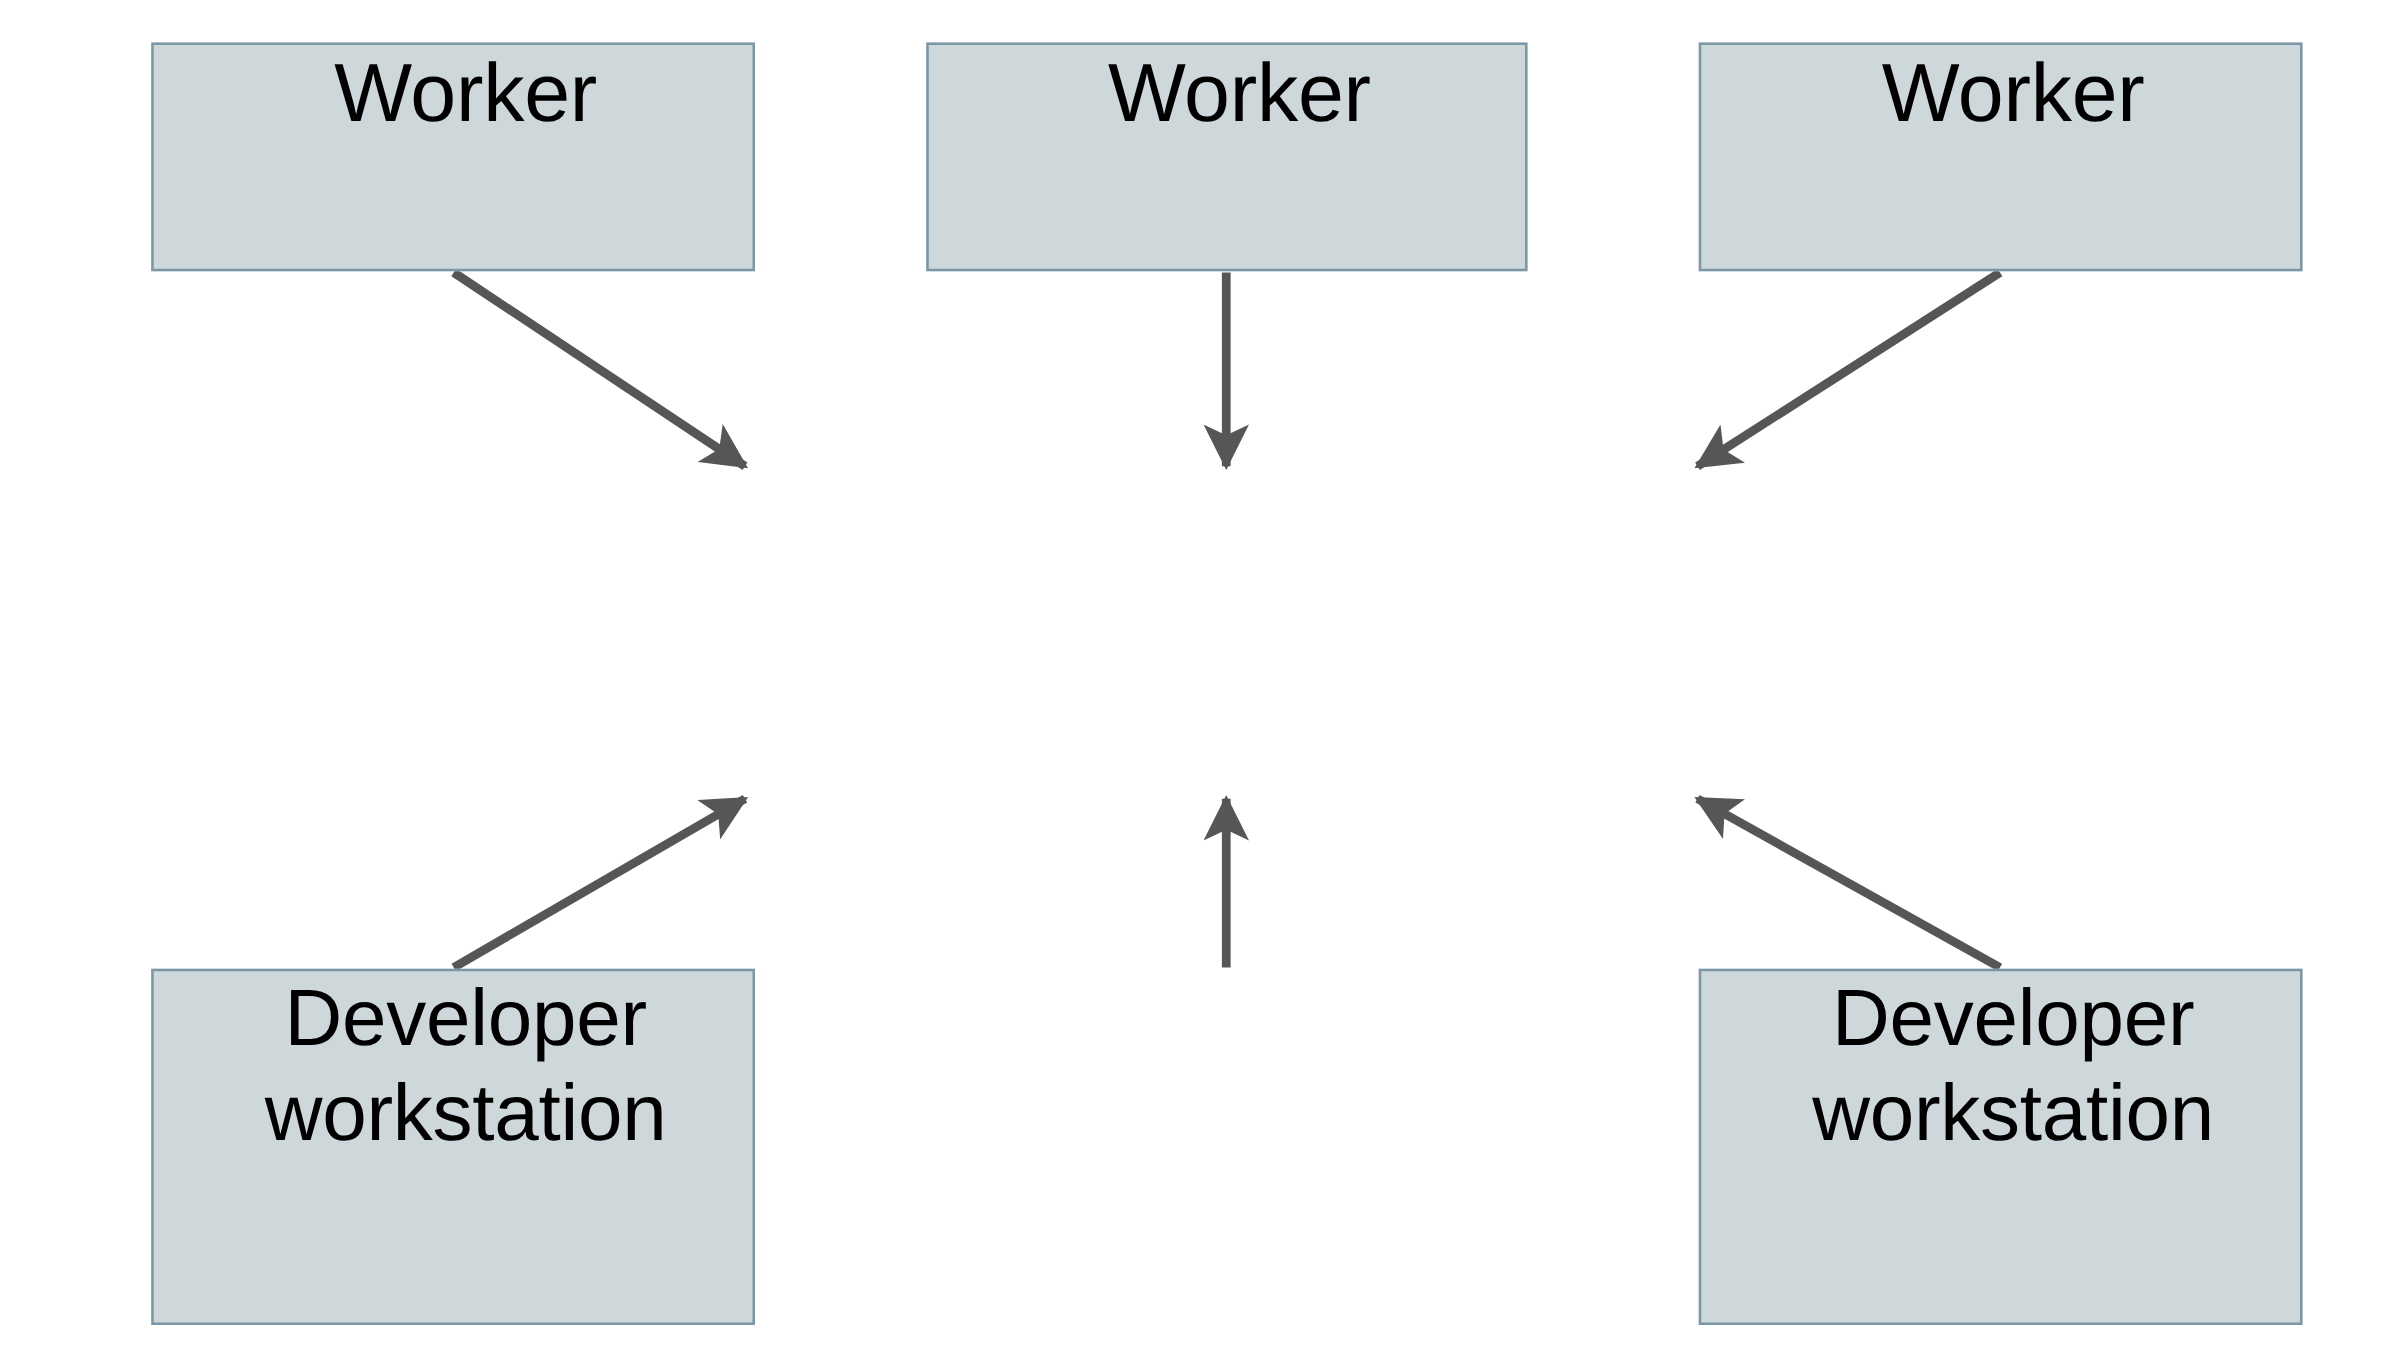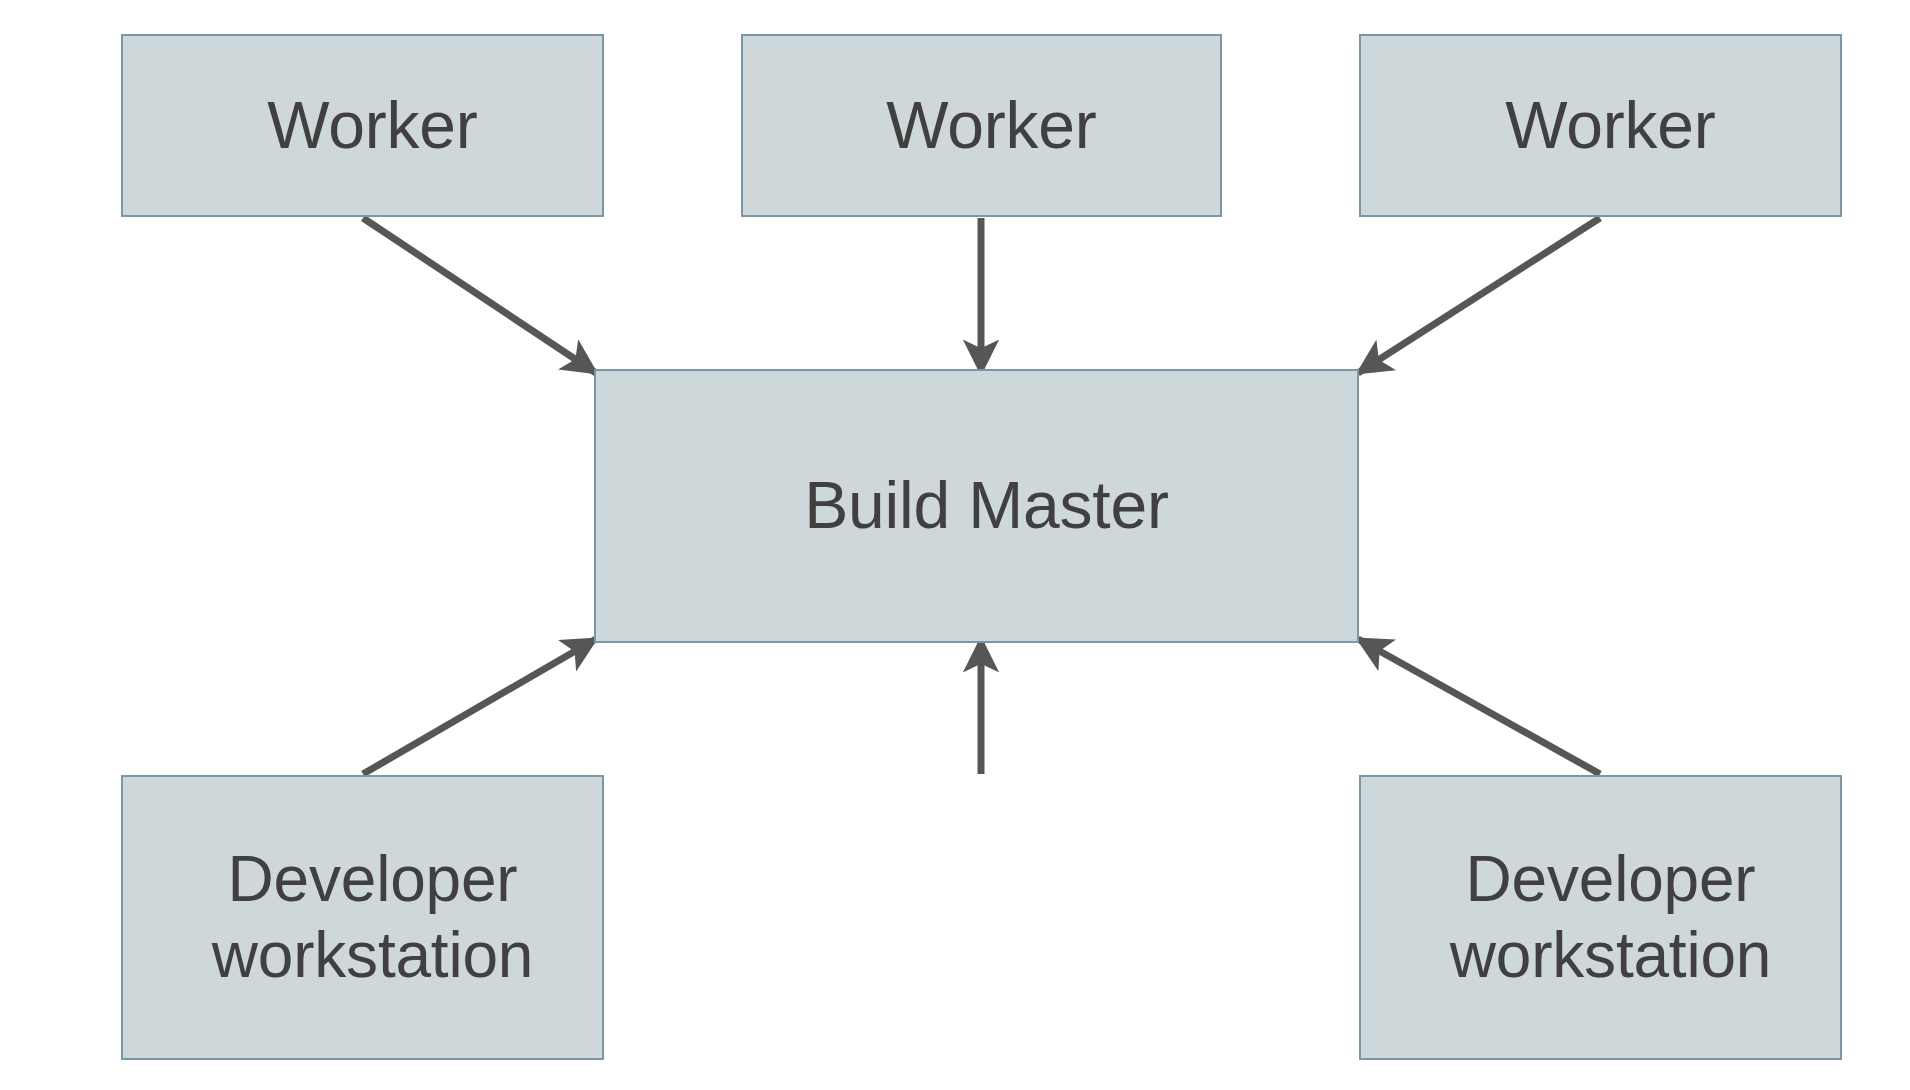--- a/index.html
+++ b/index.html
@@ -25,24 +25,23 @@
     width: 1910px;
     height: 1090px;
     pointer-events: none;
   }
   .node {
     position: absolute;
     box-sizing: border-box;
     background: #ced7da;
     border: 2px solid #7b97a6;
     display: flex;
-    align-items: center;
     justify-content: center;
     text-align: center;
-    color: #404040;
+    color: #000000;
     line-height: 1.18;
     letter-spacing: -0.2px;
     white-space: pre-line;
     padding-left: 20px;
     -webkit-font-smoothing: antialiased;
   }
   .node-label {
     display: block;
     width: 100%;
     padding: 0 6px;
@@ -87,23 +86,20 @@
   </div>
 
   <div class="node" id="node-worker-center">
     <span class="node-label">Worker</span>
   </div>
 
   <div class="node" id="node-worker-right">
     <span class="node-label">Worker</span>
   </div>
 
-  <div class="node" id="node-build-master">
-    <span class="node-label">Build Master</span>
-  </div>
 
   <div class="node" id="node-dev-left">
     <span class="node-label">Developer
 workstation</span>
   </div>
 
 
   <div class="node" id="node-dev-right">
     <span class="node-label">Developer
 workstation</span>

